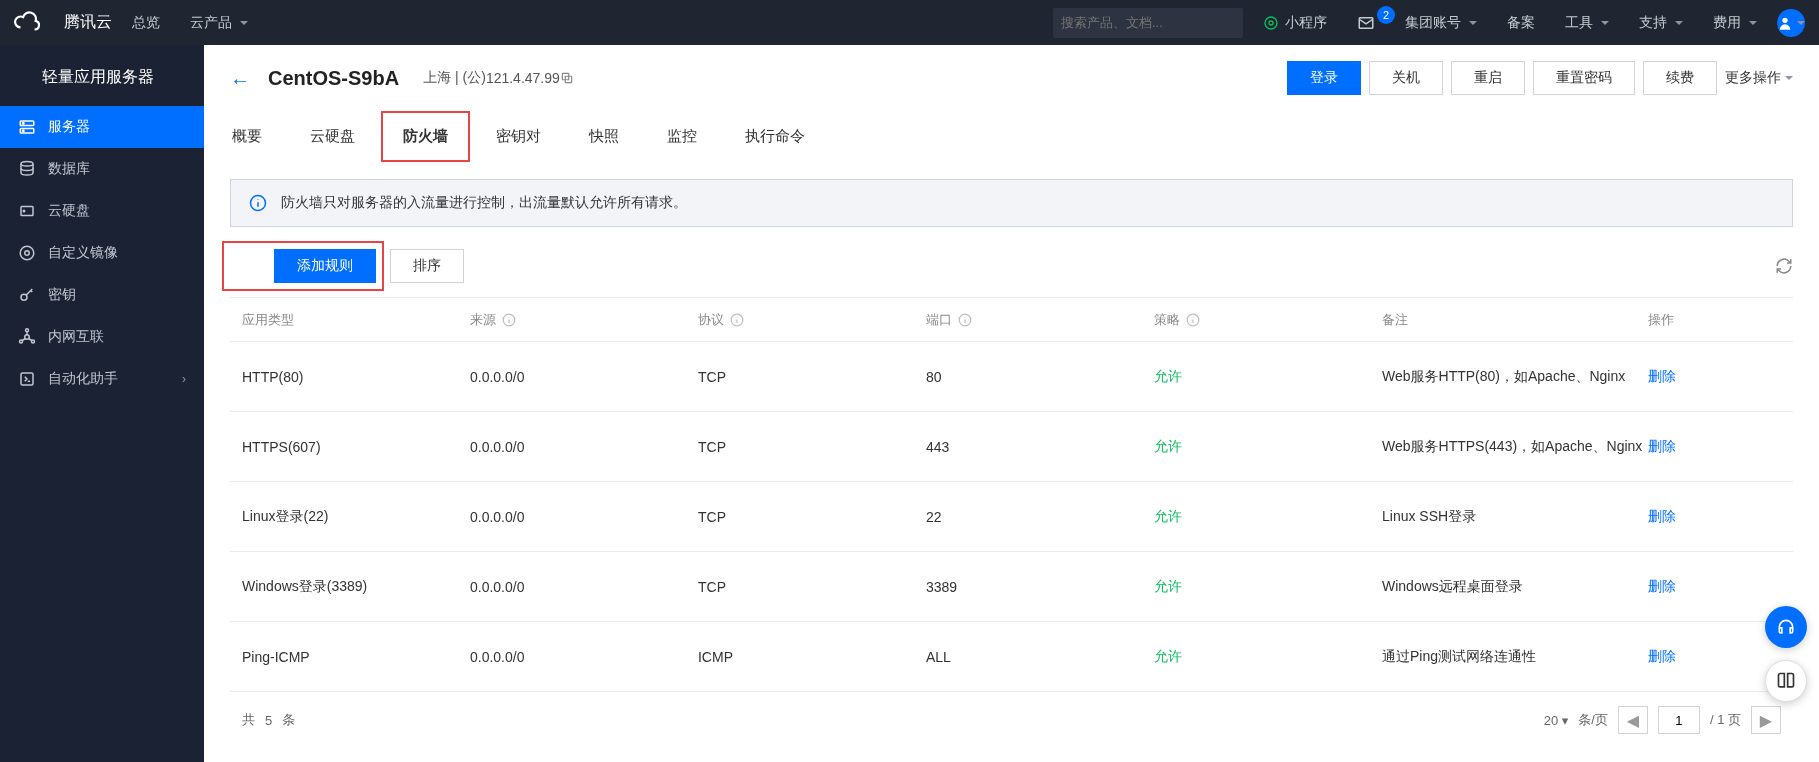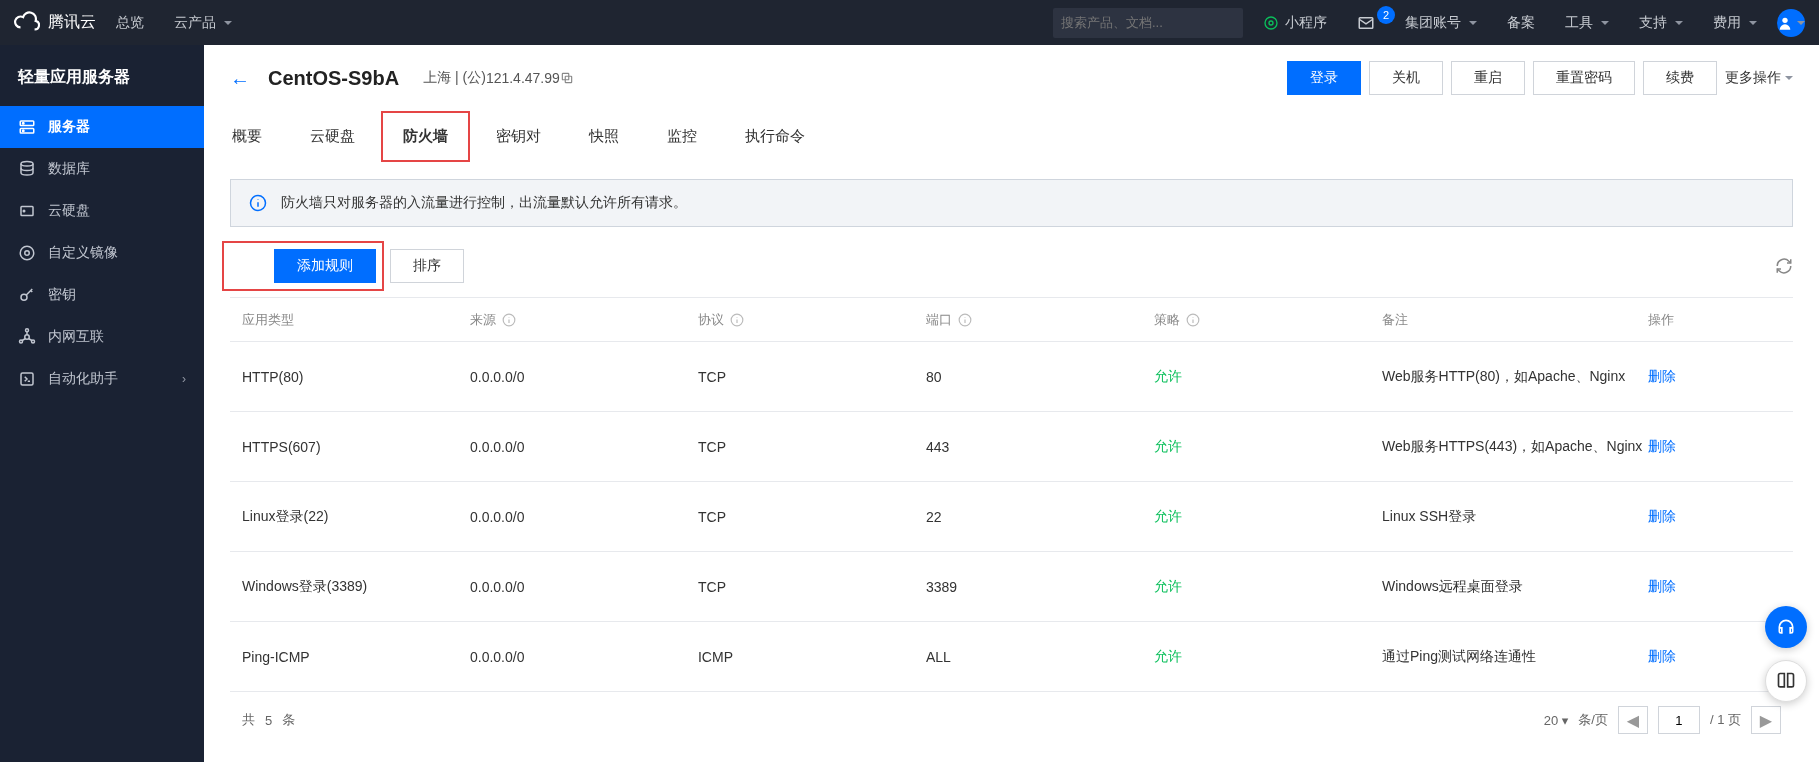--- a/index.html
+++ b/index.html
@@ -1,40 +1,40 @@
 <!DOCTYPE html>
 <html><head>
 <meta charset="utf-8">
 <style>
 * { box-sizing: border-box; margin: 0; padding: 0; }
 body { font-family: -apple-system, "Microsoft YaHei", "PingFang SC", sans-serif; font-size: 14px; color: #333; background: #f5f6f7; overflow: hidden; }
 
 
 .topnav { height: 45px; background: #1f2531; color: #e6e9ef; display: flex; align-items: center; padding: 0 14px; gap: 10px; }
-.logo-wrap { display: flex; align-items: center; gap: 8px; }
+.logo-wrap { display: flex; align-items: center; gap: 24px; }
 .logo-cloud { width: 26px; height: 26px; }
 .brand { font-size: 16px; font-weight: 500; color: #fff; }
 .top-link { color: #c7cbd1; font-size: 14px; padding: 0 10px; cursor: pointer; display: flex; align-items: center; gap: 4px; }
 .spacer { flex: 1; }
 .search-wrap { display: flex; align-items: center; background: #2d3341; border-radius: 2px; height: 30px; width: 190px; padding: 0 8px; }
 .search-wrap input { flex: 1; background: transparent; border: none; outline: none; color: #c7cbd1; font-size: 13px; }
 .small-program { display: flex; align-items: center; gap: 6px; color: #c7cbd1; }
 .mail-wrap { position: relative; display: flex; align-items: center; }
 .badge { position: absolute; top: -8px; right: -10px; background: #006eff; color: #fff; border-radius: 50%; width: 18px; height: 18px; font-size: 11px; display: flex; align-items: center; justify-content: center; }
 .avatar { width: 28px; height: 28px; border-radius: 50%; background: #006eff; display: flex; align-items: center; justify-content: center; }
 .chev::after { content: ""; border: 4px solid transparent; border-top-color: #8e94a0; margin-left: 4px; display: inline-block; transform: translateY(2px); }
 
 
 .shell { display: flex; height: calc(100vh - 45px); }
 
 
 .sidebar { width: 204px; background: #1a2233; color: #c1c6d0; display: flex; flex-direction: column; padding-top: 18px; }
-.side-title { color: #fff; font-size: 16px; font-weight: 700; padding: 4px 18px 18px; }
+.side-title { color: #fff; font-size: 16px; font-weight: 400; padding: 4px 18px 18px; margin-left: 24px; }
 .side-item { display: flex; align-items: center; gap: 12px; height: 42px; padding: 0 18px; font-size: 14px; color: #c1c6d0; cursor: pointer; }
-.side-item.active { background: #006eff; color: #fff; font-weight: bold; }
+.side-item.active { background: #006eff; color: #fff; }
 .side-icon { width: 18px; height: 18px; display: inline-flex; align-items: center; justify-content: center; }
 .side-chev { margin-left: auto; font-size: 12px; opacity: .7; }
 
 
 .main { flex: 1; overflow: auto; padding: 16px 26px 0; background: #fff; position: relative; }
 .header-row { display: flex; align-items: center; gap: 18px; }
 .back-arrow { color: #006eff; font-size: 20px; cursor: pointer; font-weight: bold; }
 .server-name { font-size: 20px; font-weight: 600; color: #222; }
 .ip-info { font-size: 14px; color: #555; margin-left: 6px; display: flex; align-items: center; gap: 0; }
 .copy-icon { width: 14px; height: 14px; cursor: pointer; }

